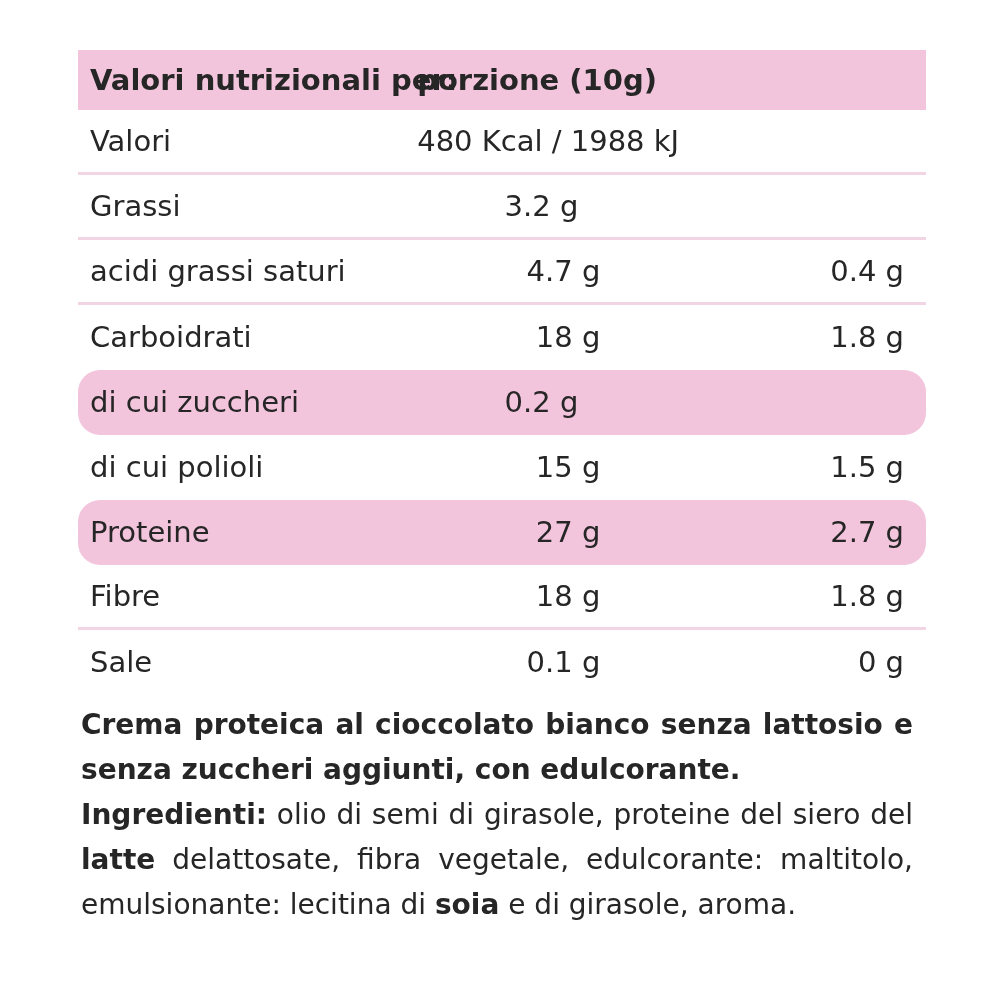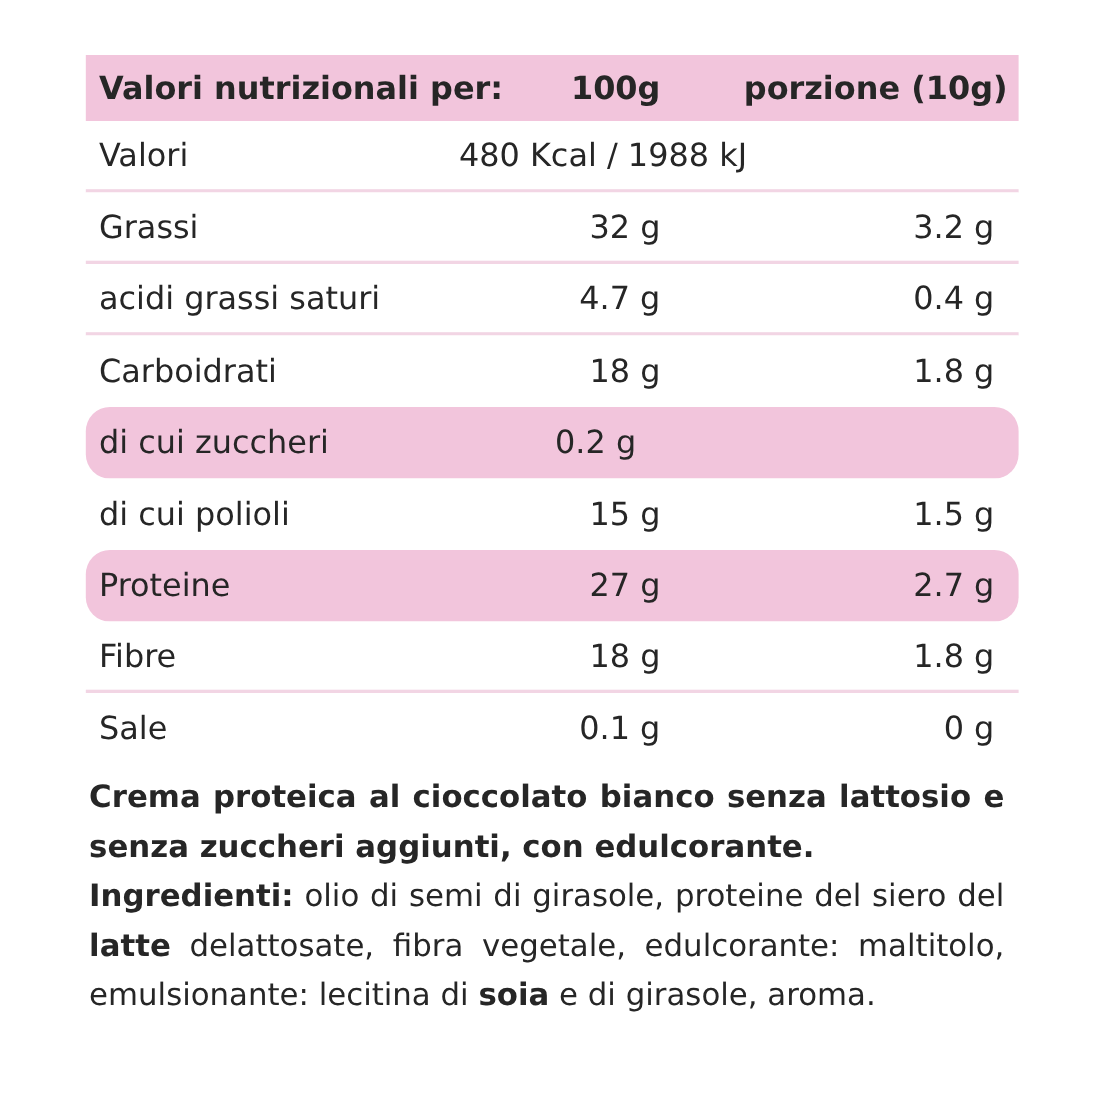--- a/index.html
+++ b/index.html
@@ -81,32 +81,30 @@
 </style>
 </head>
 <body>
 
 <div class="sheet">
 
   <div class="ntable">
 
     <div class="row header">
       <div class="cell label">Valori nutrizionali per:</div>
-      <div class="cell num">100g</div>
       <div class="cell num last">porzione (10g)</div>
     </div>
 
     <div class="row sep">
       <div class="cell label">Valori</div>
       <div class="cell num">480 Kcal / 1988 kJ</div>
     </div>
 
     <div class="row sep">
       <div class="cell label">Grassi</div>
-      <div class="cell num">32 g</div>
       <div class="cell num last">3.2 g</div>
     </div>
 
     <div class="row sep">
       <div class="cell label">acidi grassi saturi</div>
       <div class="cell num">4.7 g</div>
       <div class="cell num last">0.4 g</div>
     </div>
 
     <div class="row">

